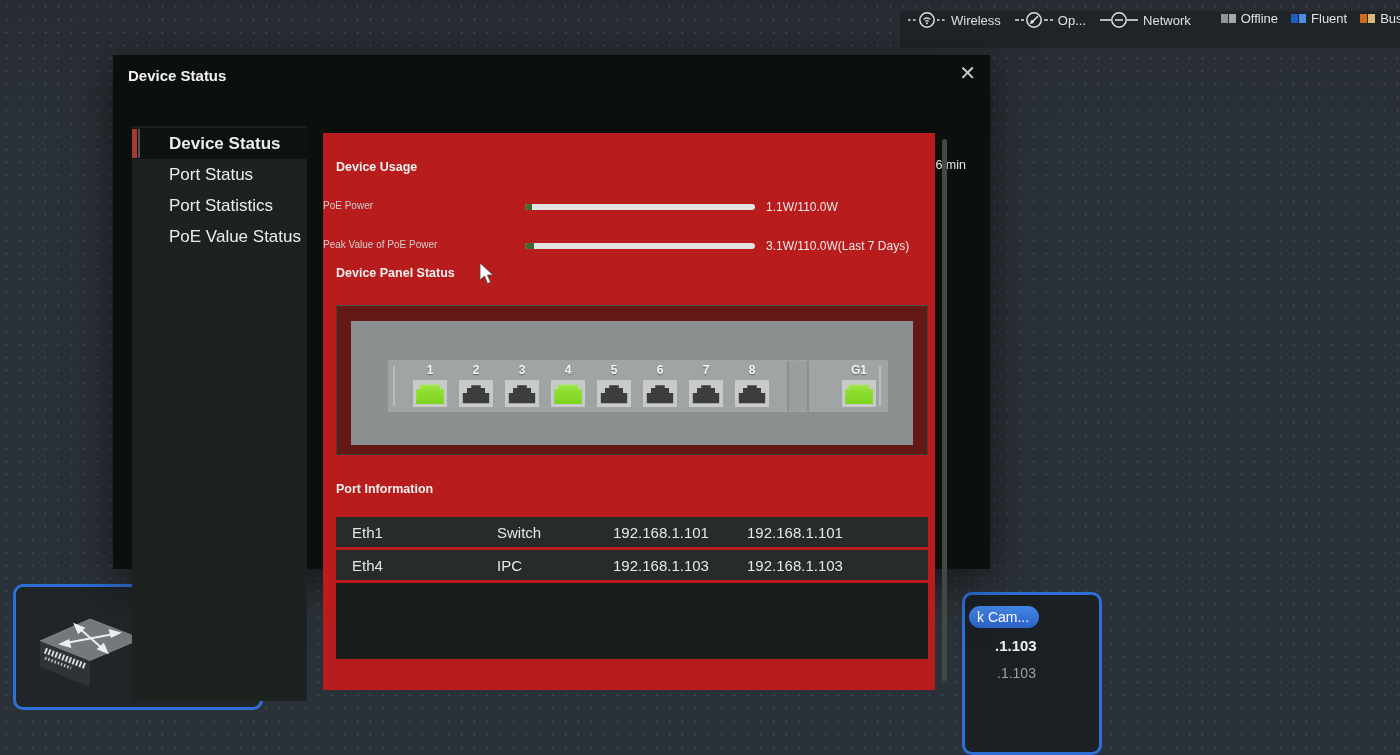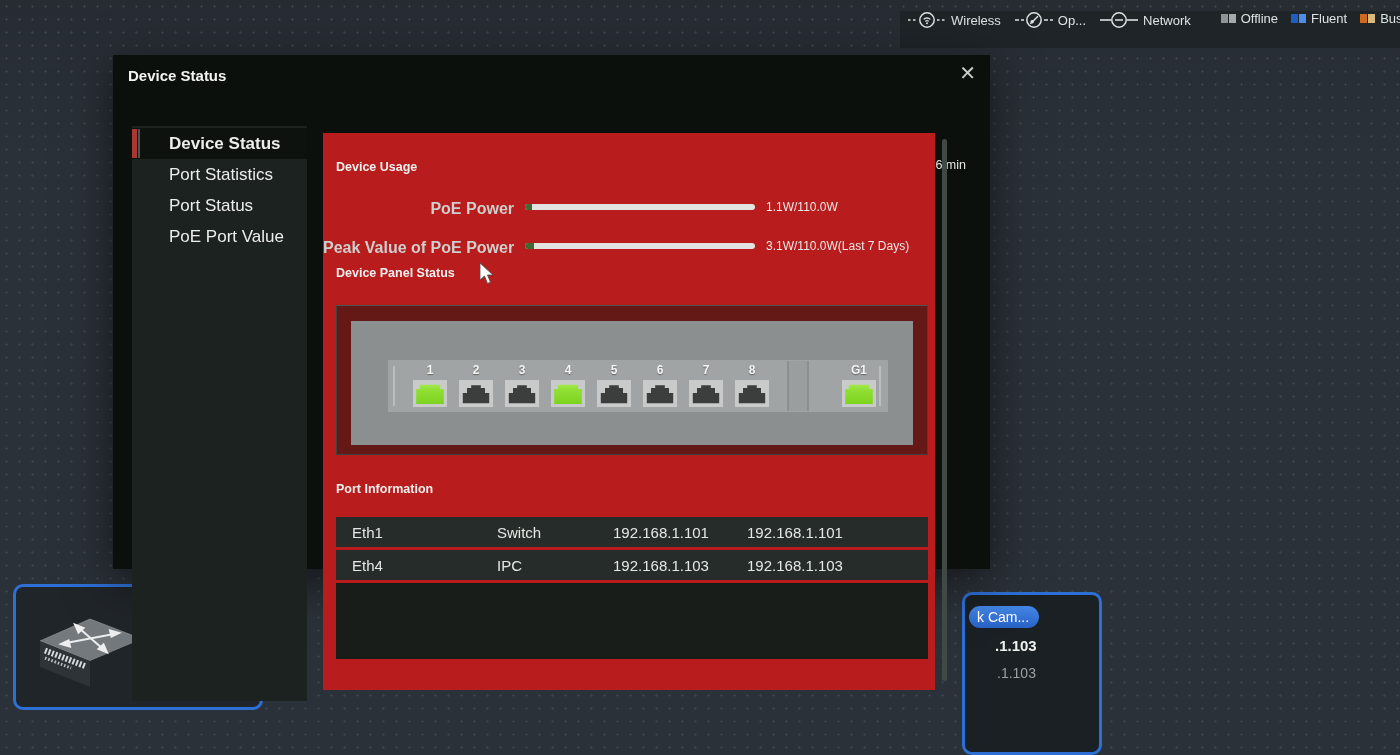--- a/index.html
+++ b/index.html
@@ -49,22 +49,22 @@
   .side-item.selected { background:#0d120f; font-weight:bold; }
   .side-item.selected::before { content:""; position:absolute; left:0; top:1px; bottom:1px;
     width:5px; background:#a93832; }
   .side-item.selected::after { content:""; position:absolute; left:6px; top:1px; bottom:1px;
     width:2px; background:#4f5452; }
 
   .content { position:absolute; left:210px; top:78px; width:612px; height:557px; background:#b91c1c; }
   .sec-heading { position:absolute; left:13px; font-size:12.5px; font-weight:bold; color:#eef0ef; }
 
   .usage-row { position:absolute; left:0; height:16px; width:612px; }
-  .usage-label { position:absolute; left:0; top:1px; width:191px; text-align:right;
-    font-size:16px; color:#ccd0ce; white-space:nowrap;font-weight:bold; }
+  .usage-label { position:absolute; left:0; top:1px; width:191px; 
+    font-size:10px; color:#ccd0ce; white-space:nowrap; }
   .usage-track { position:absolute; left:202px; top:5px; width:230px; height:6px;
     border-radius:3px; overflow:hidden; }
   .usage-fill { position:absolute; left:0; top:0; bottom:0; }
   .usage-value { position:absolute; left:443px; top:1px; font-size:12px; color:#e9ebe9; white-space:nowrap; }
 
   .panel-box { position:absolute; left:13px; top:172px; width:592px; height:150px;
     background:#10151280; border:1px solid #3c423e; border-top-color:#4e5551; }
   .panel-gray { position:absolute; left:14px; top:15px; width:562px; height:124px; background:#8b8f8f; }
   .port-strip { position:absolute; left:37px; top:39px; width:500px; height:52px; background:#a1a4a4; }
   .port-strip::before { content:""; position:absolute; left:5px; top:6px; width:2px; height:40px; background:#bcbebd; }
@@ -189,23 +189,23 @@
   </div>
 
   <div class="dialog">
     <div class="dlg-title">Device Status</div>
     <div class="dlg-close">✕</div>
     <div class="dlg-device">Device 192.168.1.102</div>
     <div class="dlg-runtime">Run Time 46 min</div>
 
     <div class="sidebar">
         <div class="side-item selected">Device Status</div>
+        <div class="side-item">Port Status</div>
         <div class="side-item">Port Statistics</div>
-        <div class="side-item">Port Status</div>
-        <div class="side-item">PoE Port Value</div>
+        <div class="side-item">PoE Value Status</div>
       </div>
 
     <div class="content">
       <div class="sec-heading" style="top:27px">Device Usage</div>
       <div>
           <div class="usage-row" style="top: 66px;">
             <div class="usage-label">PoE Power</div>
             <div class="usage-track" style="background: rgb(226, 228, 226);">
               <div class="usage-fill" style="width: 3%; background: rgb(63, 106, 51);"></div>
             </div>

